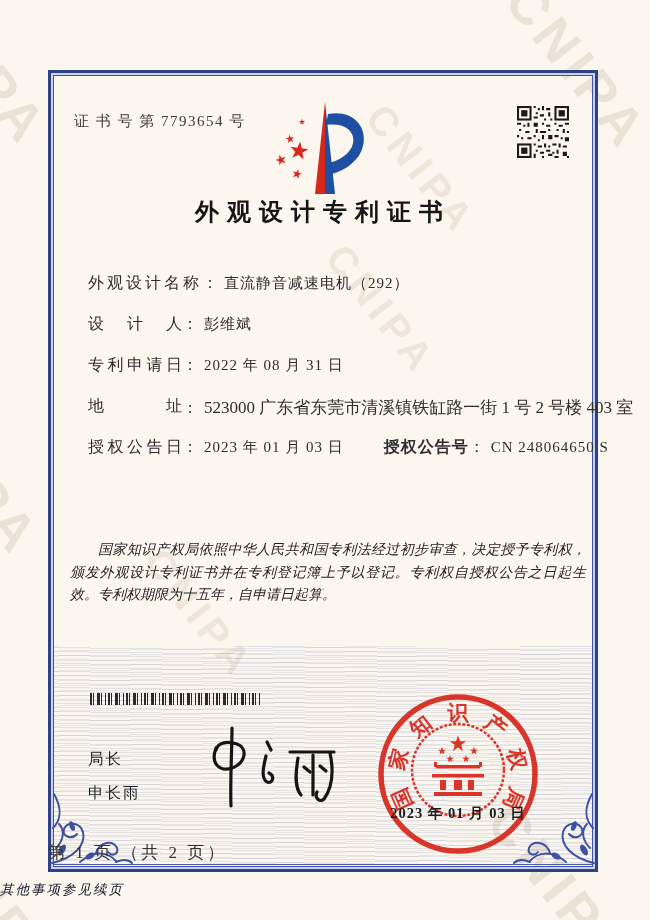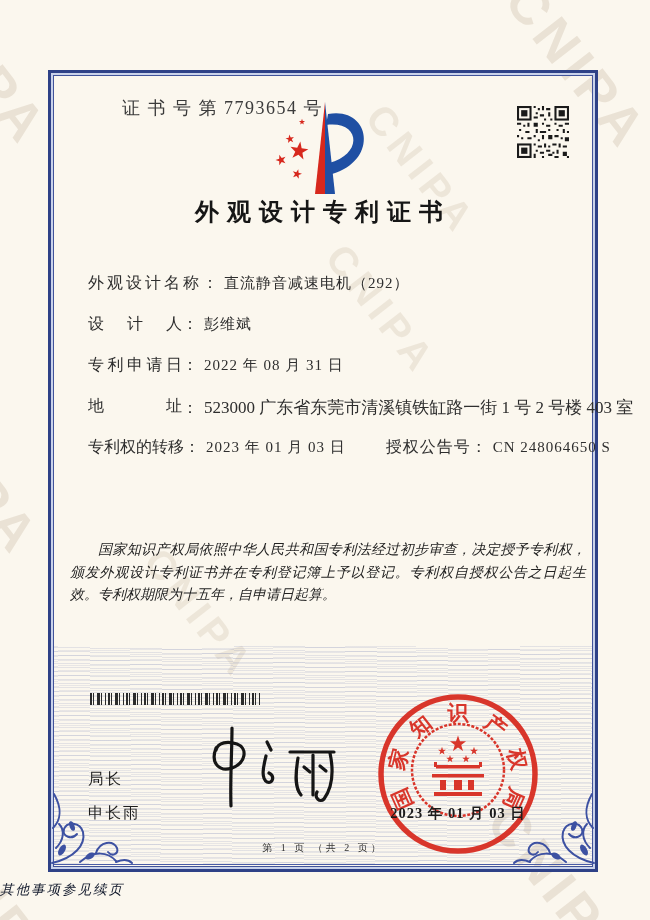--- a/index.html
+++ b/index.html
@@ -13,22 +13,22 @@
   
   .border-frame{position:absolute;left:48px;top:70px;width:544px;height:796px;z-index:1;
       border:3px solid #2e4187;
       box-shadow:inset 0 0 0 2px #c9d2ea, inset 0 0 0 3px #41539a;}
   
   .wave-zone{position:absolute;left:53px;top:646px;width:544px;height:218px;z-index:1;
       border-bottom:1.5px solid #4a5ca6;
       background:
         repeating-linear-gradient(0.8deg, rgba(130,140,185,0.20) 0 1px, transparent 1px 4px),
         repeating-linear-gradient(-0.8deg, rgba(130,140,185,0.16) 0 1px, transparent 1px 5px);}
-  .cert-number{position:absolute;left:74px;top:96px;font-size:18px;color:#3b3b3b;
-      letter-spacing:1.5px;z-index:2;margin-left:48px;}
+  .cert-number{position:absolute;left:74px;top:112px;font-size:15px;color:#3b3b3b;
+      letter-spacing:1.5px;z-index:2;}
   .logo{position:absolute;left:268px;top:102px;z-index:2;}
   .qr{position:absolute;left:517px;top:106px;z-index:2;}
   .title{position:absolute;left:48px;top:196px;width:550px;text-align:center;font-size:24px;
       font-weight:bold;color:#161616;letter-spacing:8px;z-index:2;}
   .fields{position:absolute;left:88px;top:273px;width:500px;z-index:2;}
   .f-row{height:41px;font-size:16px;color:#2e2e2e;white-space:nowrap;}
   .f-label{display:inline-block;min-width:94px;text-align:justify;text-align-last:justify;
       vertical-align:top;}
   .f-row.first .f-label{letter-spacing:3px;min-width:0;}
   .f-colon{margin-right:6px;}
@@ -36,29 +36,29 @@
   .f-value.tight{letter-spacing:0;font-size:17px;}
   .f-pair2{margin-left:40px;}
   .body-text{position:absolute;left:70px;top:539px;width:516px;z-index:2;font-size:14px;
       line-height:22.5px;color:#222;font-style:italic;text-align:justify;}
   .body-text p{margin:0;text-indent:2em;}
   .barcode{position:absolute;left:90px;top:693px;width:170px;height:12px;z-index:2;
       background:repeating-linear-gradient(90deg,#2b2b2b 0 2px,transparent 2px 3px,
         #2b2b2b 3px 4px,transparent 4px 7px,#2b2b2b 7px 10px,transparent 10px 11px,
         #2b2b2b 11px 12px,transparent 12px 15px,#2b2b2b 15px 16px,transparent 16px 18px);}
   .signer{position:absolute;left:88px;top:749px;z-index:2;font-size:15.5px;color:#1d1d1d;
-      font-family:"Liberation Sans",sans-serif;margin-top:20px;}
+      font-family:"Liberation Sans",sans-serif;}
   .signer div{margin-bottom:13px;letter-spacing:2px;}
   .signature{position:absolute;left:192px;top:722px;z-index:3;}
   .seal{position:absolute;left:372px;top:688px;z-index:4;}
   .flourish{position:absolute;z-index:2;}
   .flourish.left{left:50px;top:790px;}
   .flourish.right{left:512px;top:790px;transform:scaleX(-1);}
-  .page-number{position:absolute;left:48px;top:841px;width:550px;text-align:center;z-index:3;
-      font-size:10px;letter-spacing:3px;color:#333;}
+  .page-number{position:absolute;left:48px;top:841px;width:550px;z-index:3;
+      font-size:17px;letter-spacing:3px;color:#333;}
   .footer-note{position:absolute;left:0;top:881px;width:650px;text-align:left;z-index:2;
       font-size:13.5px;color:#0f172a;font-style:italic;letter-spacing:2px;}
 </style>
 </head>
 <body>
 
 <div class="page">
 
   <div class="wm" style="left:-58px;top:-34px;">CNIPA</div>
   <div class="wm" style="left:542px;top:-30px;">CNIPA</div>
@@ -115,21 +115,21 @@
     <div class="f-row">
       <span class="f-label">设计人</span><span class="f-colon">：</span><span class="f-value">彭维斌</span>
     </div>
     <div class="f-row">
       <span class="f-label">专利申请日</span><span class="f-colon">：</span><span class="f-value">2022 年 08 月 31 日</span>
     </div>
     <div class="f-row">
       <span class="f-label">地址</span><span class="f-colon">：</span><span class="f-value tight">523000 广东省东莞市清溪镇铁缸路一街 1 号 2 号楼 403 室</span>
     </div>
     <div class="f-row">
-      <span class="f-label">专利权的转移</span><span class="f-colon">：</span><span class="f-value">2023 年 01 月 03 日</span><span class="f-pair2"><span class="f-label" style="min-width:0;letter-spacing:1px;">授权公告号</span><span class="f-colon">：</span><span class="f-value">CN 248064650 S</span></span>
+      <span class="f-label">授权公告日</span><span class="f-colon">：</span><span class="f-value">2023 年 01 月 03 日</span><span class="f-pair2"><span class="f-label" style="min-width:0;letter-spacing:1px;font-weight:bold;">授权公告号</span><span class="f-colon">：</span><span class="f-value">CN 248064650 S</span></span>
     </div>
   </div>
 
   <div class="body-text">
     <p>国家知识产权局依照中华人民共和国专利法经过初步审查，决定授予专利权，颁发外观设计专利证书并在专利登记簿上予以登记。专利权自授权公告之日起生效。专利权期限为十五年，自申请日起算。</p>
   </div>
 
   <div class="barcode"></div>
 
   <div class="signer">

